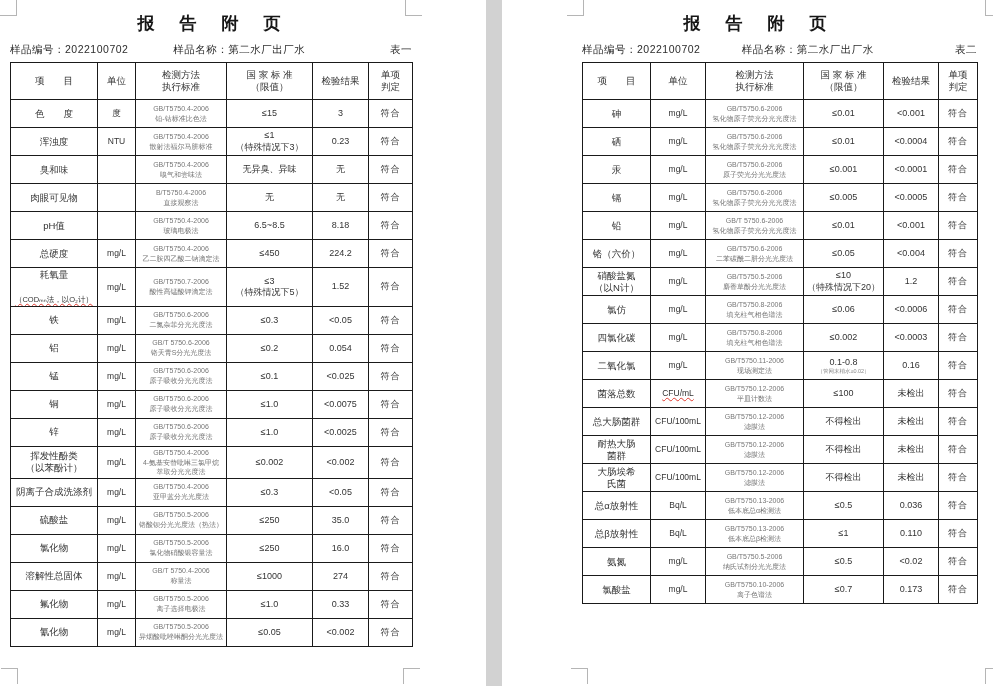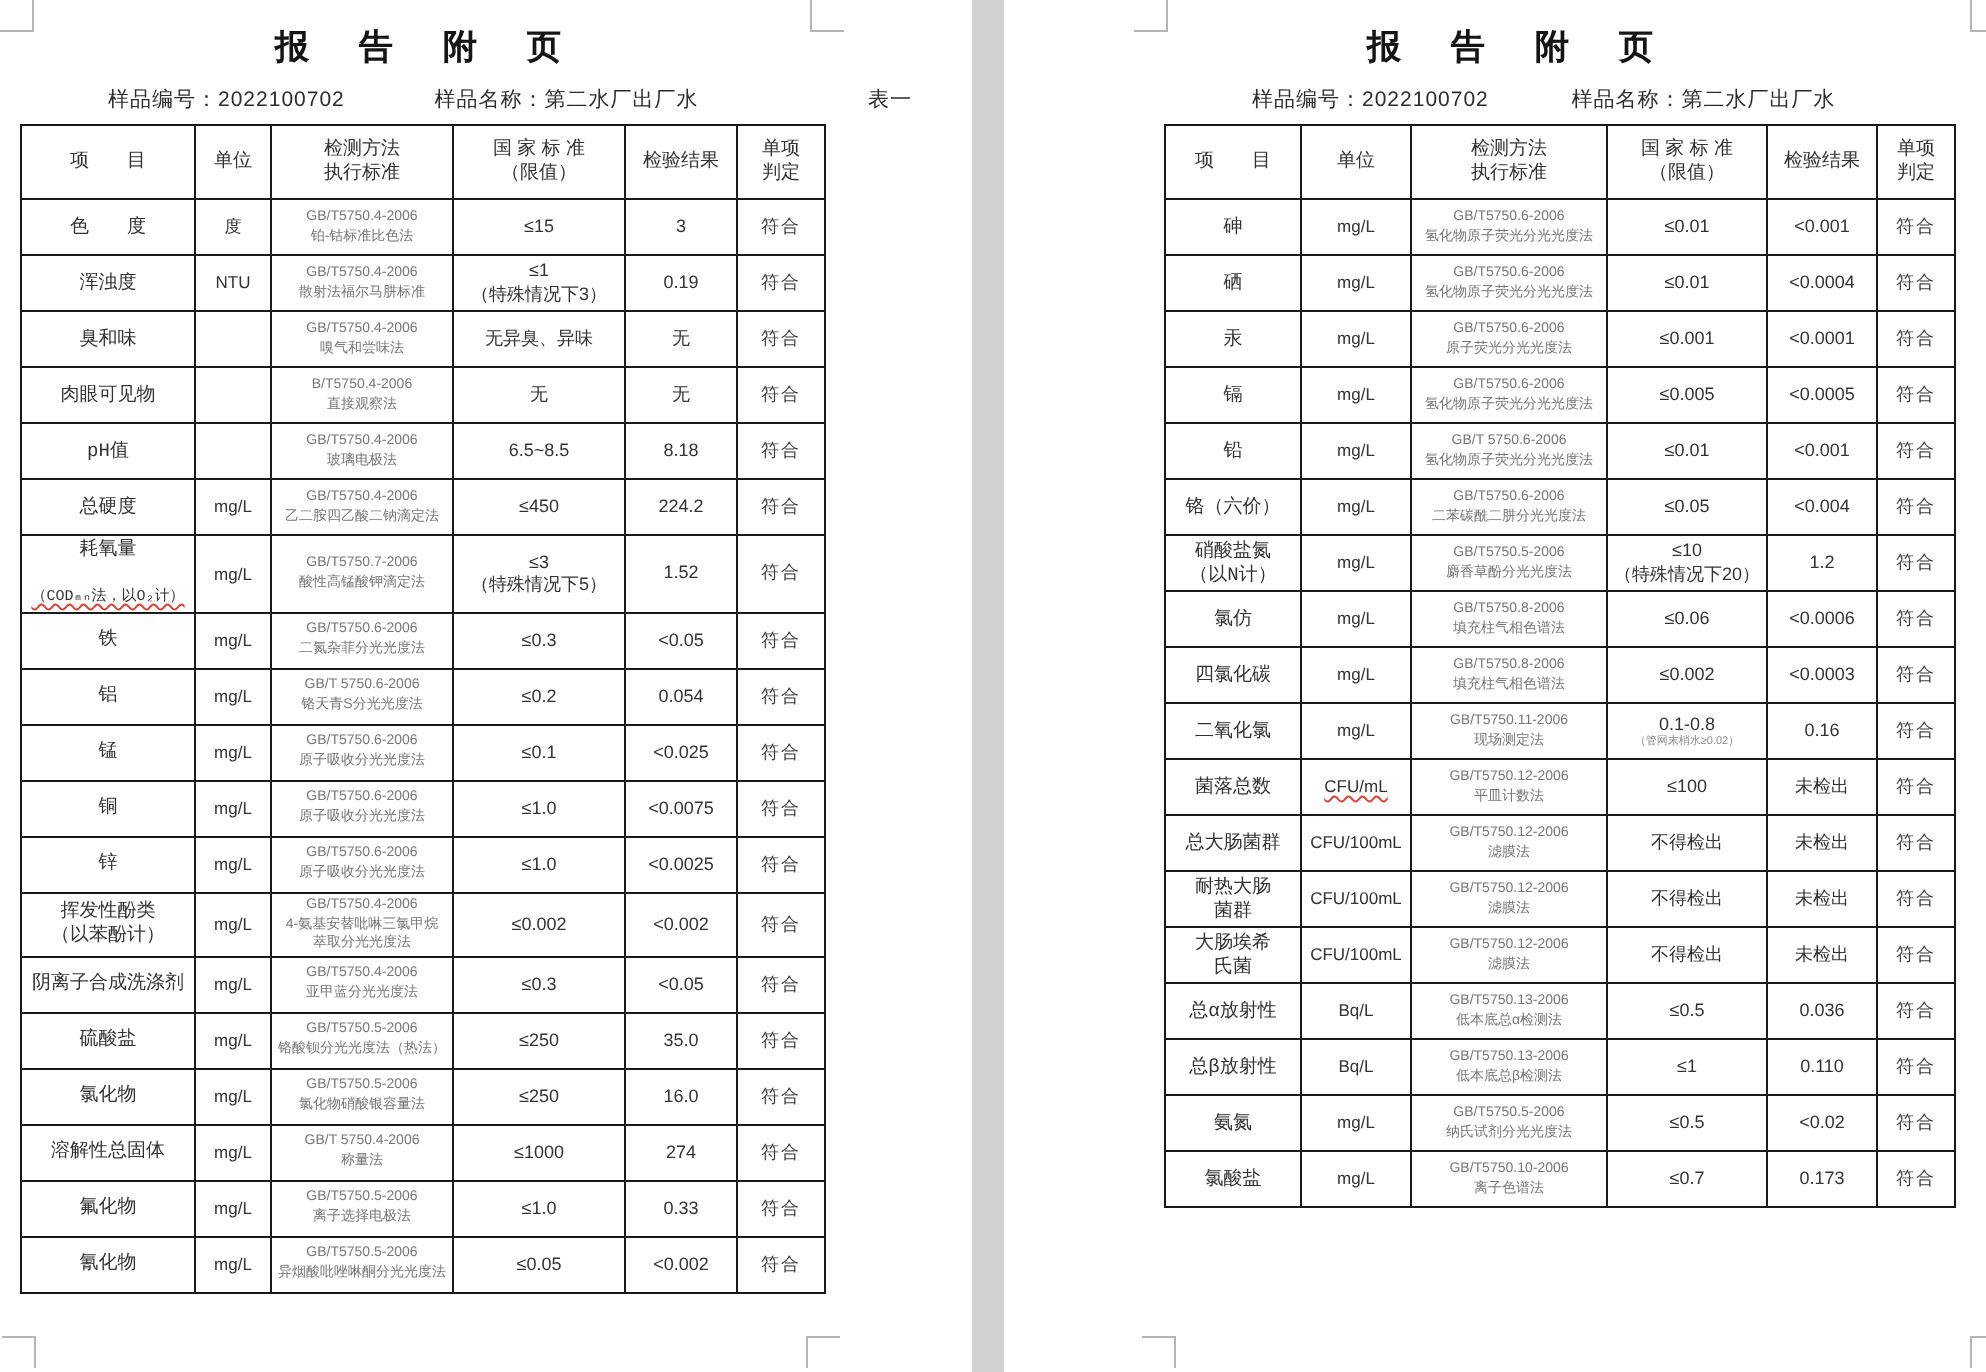--- a/index.html
+++ b/index.html
@@ -22,21 +22,21 @@
 
   .title{
     position:absolute;top:12px;font-size:17px;font-weight:bold;color:#151515;
     text-align:center;letter-spacing:4px;white-space:nowrap;
   }
   #page1 .title{left:10px;width:402px;}
   #page2 .title{left:55px;width:400px;}
 
   .meta{
     position:absolute;top:43px;display:flex;justify-content:space-between;
-    font-size:10.5px;color:#2c2c2c;letter-spacing:0.5px;white-space:nowrap;margin-left:44px;
+    font-size:10.5px;color:#2c2c2c;letter-spacing:0.5px;white-space:nowrap;
   }
   #page1 .meta{left:10px;width:402px;}
   #page2 .meta{left:80px;width:395px;}
   .meta .mid{margin-left:-40px;}
 
   table{
     position:absolute;top:62px;border-collapse:collapse;table-layout:fixed;
     background:#fff;
   }
   #page1 table{left:10px;width:402px;}
@@ -44,21 +44,21 @@
   th,td{
     border:1px solid #1a1a1a;text-align:center;vertical-align:middle;
     padding:1px 2px;overflow:hidden;
   }
   th{
     height:34px;font-size:9.5px;font-weight:normal;color:#333;
     white-space:pre-line;line-height:1.3;
   }
   tbody tr{height:28px;}
   td{font-size:9px;line-height:1.25;color:#333;white-space:pre-line;}
-  .c-item{font-size:9.5px;font-family:Liberation Mono, monospace;}
+  .c-item{font-size:9.5px;}
   .c-item .sub{font-size:7.5px;line-height:1.3;}
   .c-unit{font-size:8.5px;}
   .c-method .std{font-size:7px;color:#767676;line-height:1.45;letter-spacing:0;}
   .c-method .mtd{font-size:7px;color:#767676;line-height:1.35;white-space:pre-line;}
   .c-limit{font-size:9px;}
   .c-limit .lim-sm{font-size:5.5px;color:#8a8a8a;line-height:1.2;}
   .c-result{font-size:9px;}
   .c-judge{font-size:9px;letter-spacing:1px;color:#3d3d3d;}
   .sq{
     text-decoration-line:underline;text-decoration-style:wavy;
@@ -113,21 +113,21 @@
           <td class="c-limit">≤15</td>
           <td class="c-result">3</td>
           <td class="c-judge">符合</td>
         </tr>
         <tr>
           <td class="c-item">浑浊度</td>
           <td class="c-unit"><span>NTU</span></td>
           <td class="c-method"><div class="std">GB/T5750.4-2006</div><div class="mtd">散射法福尔马肼标准</div></td>
           <td class="c-limit">≤1
 （特殊情况下3）</td>
-          <td class="c-result">0.19</td>
+          <td class="c-result">0.23</td>
           <td class="c-judge">符合</td>
         </tr>
         <tr>
           <td class="c-item">臭和味</td>
           <td class="c-unit"><span></span></td>
           <td class="c-method"><div class="std">GB/T5750.4-2006</div><div class="mtd">嗅气和尝味法</div></td>
           <td class="c-limit">无异臭、异味</td>
           <td class="c-result">无</td>
           <td class="c-judge">符合</td>
         </tr>

